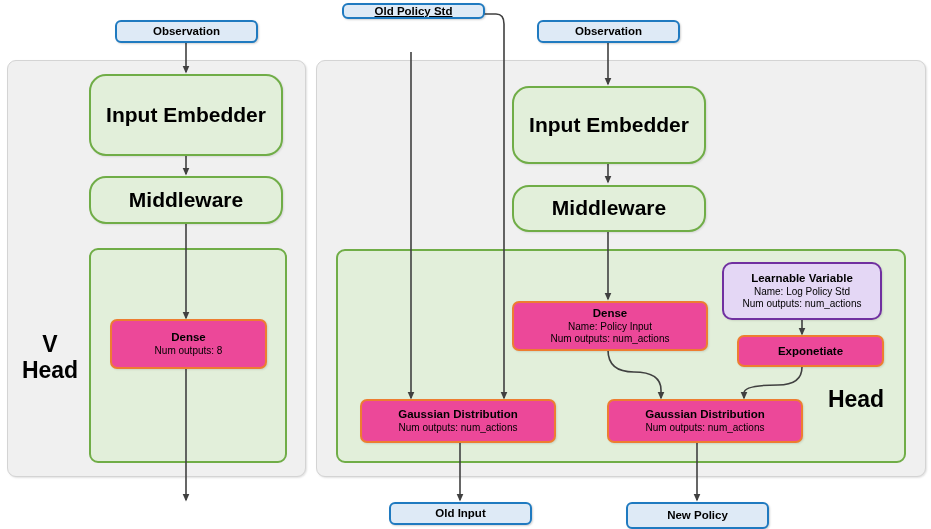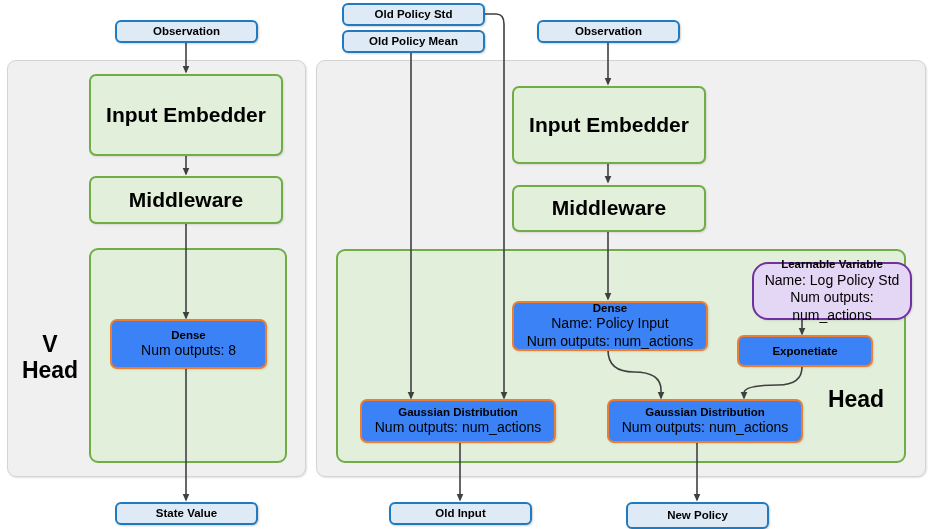--- a/index.html
+++ b/index.html
@@ -47,56 +47,55 @@
     flex-direction: column;
     align-items: center;
     justify-content: center;
     text-align: center;
     z-index: 6;
     line-height: 1.28;
   }
   .node-green {
     background: #e2efda;
     border: 2px solid #70ad47;
-    border-radius: 7px;
+    border-radius: 17px;
     box-shadow: 1px 1px 2px rgba(0,0,0,0.10);
     font-weight: bold;
     color: #000;
     text-align: right;
   }
   .node-orange {
-    background: #3b82f6;
+    background: #ec4899;
     border: 2px solid #ed7d31;
     border-radius: 7px;
     box-shadow: 1px 1px 2px rgba(0,0,0,0.10);
     color: #000;
   }
   .node-purple {
     background: #e4d7f5;
     border: 2px solid #7030a0;
-    border-radius: 16px;
+    border-radius: 10px;
     box-shadow: 1px 1px 2px rgba(0,0,0,0.10);
     color: #000;
-    margin-left: 30px;
   }
   .node-blue {
     background: #deeaf6;
     border: 2px solid #1f7ac0;
     border-radius: 6px;
     box-shadow: 1px 1px 2px rgba(0,0,0,0.18);
     color: #000;
     font-size: 11.5px;
     font-weight: bold;
   }
   .node-title {
     font-weight: bold;
     font-size: 11.5px;
   }
   .node-sub {
-    font-size: 14px;
+    font-size: 10px;
     font-weight: normal;
   }
   .big-label {
     position: absolute;
     font-weight: bold;
     font-size: 23px;
     color: #000;
     text-align: center;
     line-height: 1.15;
     z-index: 4;
@@ -157,36 +156,30 @@
 
   <div class="node node-green" style="left:89px; top:176px; width:194px; height:48px; font-size:21px;">
     <span>Middleware</span>
   </div>
 
   <div class="node node-orange" style="left:110px; top:319px; width:157px; height:50px;">
     <span class="node-title">Dense</span>
     <span class="node-sub">Num outputs: 8</span>
   </div>
 
-  <div class="node node-blue" style="left:115px; top:502px; width:143px; height:23px;">
-    <span>State Value</span>
-  </div>
 
   <div class="big-label" style="left:12px; top:331px; width:76px;">
     <div>V</div>
     <div>Head</div>
   </div>
 
-  <div class="node node-blue" style="left:342px; top:3px; width:143px; height:23px;">
+  <div class="node node-blue" style="left:342px; top:3px; width:143px; height:16px;text-decoration:underline;">
     <span>Old Policy Std</span>
   </div>
 
-  <div class="node node-blue" style="left:342px; top:30px; width:143px; height:23px;">
-    <span>Old Policy Mean</span>
-  </div>
 
   <div class="node node-blue" style="left:537px; top:20px; width:143px; height:23px;">
     <span>Observation</span>
   </div>
 
   <div class="node node-green" style="left:512px; top:86px; width:194px; height:78px; font-size:21px;">
     <span>Input Embedder</span>
   </div>
 
   <div class="node node-green" style="left:512px; top:185px; width:194px; height:47px; font-size:21px;">
@@ -198,21 +191,21 @@
     <span class="node-sub">Name: Policy Input</span>
     <span class="node-sub">Num outputs: num_actions</span>
   </div>
 
   <div class="node node-purple" style="left:722px; top:262px; width:160px; height:58px;">
     <span class="node-title">Learnable Variable</span>
     <span class="node-sub">Name: Log Policy Std</span>
     <span class="node-sub">Num outputs: num_actions</span>
   </div>
 
-  <div class="node node-orange" style="left:737px; top:335px; width:136px; height:32px;align-items:center;">
+  <div class="node node-orange" style="left:737px; top:335px; width:147px; height:32px;align-items:center;">
     <span class="node-title">Exponetiate</span>
   </div>
 
   <div class="node node-orange" style="left:360px; top:399px; width:196px; height:44px;">
     <span class="node-title">Gaussian Distribution</span>
     <span class="node-sub">Num outputs: num_actions</span>
   </div>
 
   <div class="node node-orange" style="left:607px; top:399px; width:196px; height:44px;">
     <span class="node-title">Gaussian Distribution</span>

